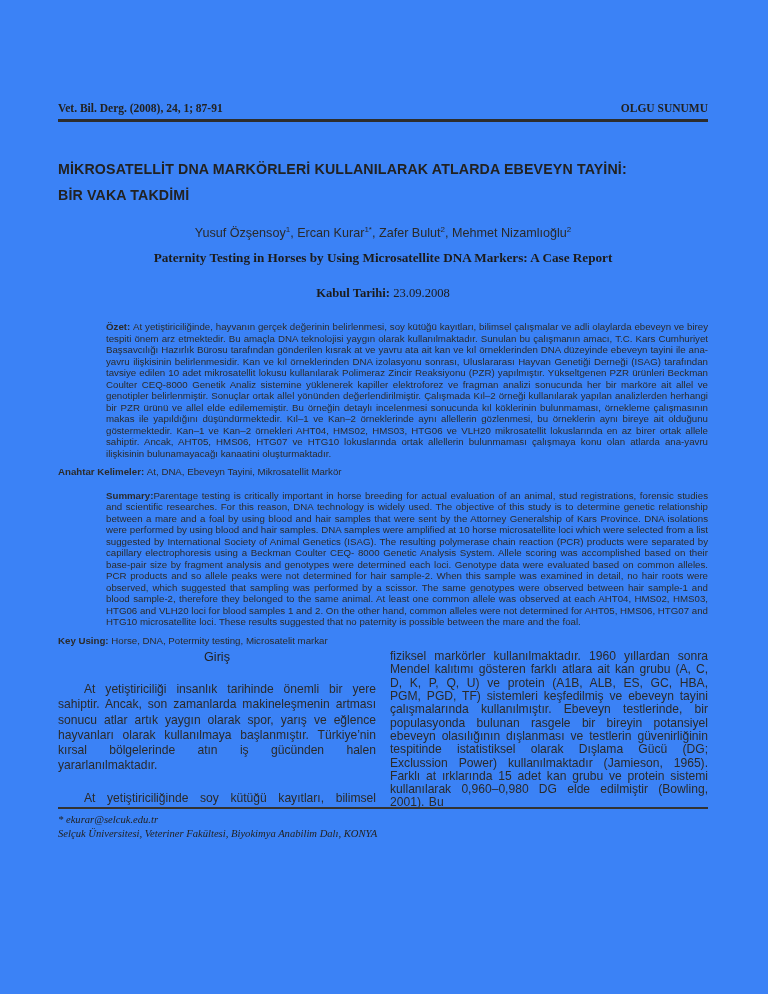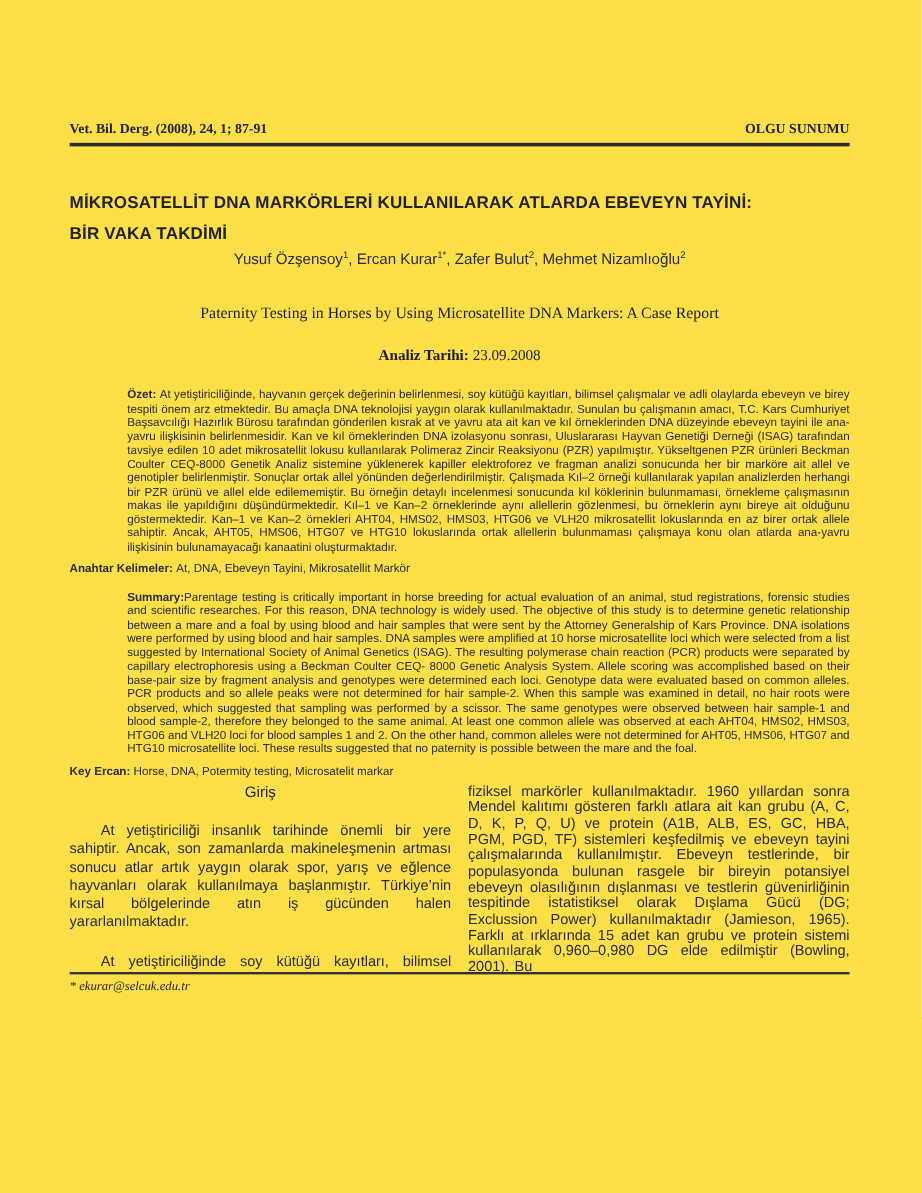--- a/index.html
+++ b/index.html
@@ -1,19 +1,19 @@
 <!DOCTYPE html>
 <html><head>
 <meta charset="utf-8">
 <style>
   html,body { margin:0; padding:0; background:#ffffff; }
   .page {
     position:relative;
     width:768px; height:994px;
-    background:#fde047;
+    background:#3b82f6;
     color:#1e1e1e;
     font-family:"Liberation Sans", sans-serif;
     overflow:hidden;
   }
   .content {
     position:absolute; left:58px; top:0; width:650px;
   }
   
   .journal-header {
     margin-top:102px;
@@ -24,27 +24,27 @@
   .header-rule {
     margin-top:5px; height:3px; background:#2d2d2d;
   }
   
   .title-tr {
     margin-top:35px;
     font-weight:bold; font-size:14.2px;
     line-height:25.5px; letter-spacing:0.15px; color:#222;
   }
   .authors {
-    text-align:center; font-size:12.6px; color:#2a2a2a;
+    margin-top:17px; text-align:center; font-size:12.6px; color:#2a2a2a;
   }
   .authors sup { font-size:8px; }
   .title-en {
-    margin-top:30px; text-align:center;
+    margin-top:10px; text-align:center;
     font-family:"Liberation Serif", serif;
-    font-weight:normal; font-size:13.2px; color:#1c1c1c;
+    font-weight:bold; font-size:13.2px; color:#1c1c1c;
   }
   .dates {
     margin-top:19px; text-align:center;
     font-family:"Liberation Serif", serif;
     font-size:12.6px; line-height:17px; color:#1c1c1c;
   }
   .dates .lbl { font-weight:bold; }
   
   .abstract {
     text-align:justify; font-size:9.7px; line-height:11.5px; color:#2b2b2b;margin-left:48px;
@@ -97,41 +97,42 @@
     <div class="title-tr">
       <div>MİKROSATELLİT DNA MARKÖRLERİ KULLANILARAK ATLARDA EBEVEYN TAYİNİ:</div>
       <div>BİR VAKA TAKDİMİ</div>
     </div>
 
     <div class="authors"><span><span>Yusuf Özşensoy</span><sup>1</sup><span>, </span></span><span><span>Ercan Kurar</span><sup>1*</sup><span>, </span></span><span><span>Zafer Bulut</span><sup>2</sup><span>, </span></span><span><span>Mehmet Nizamlıoğlu</span><sup>2</sup></span></div>
 
     <div class="title-en">Paternity Testing in Horses by Using Microsatellite DNA Markers: A Case Report</div>
 
     <div class="dates">
-      <div><span class="lbl">Analiz Tarihi: </span><span>23.09.2008</span></div>
+      <div><span class="lbl">Kabul Tarihi: </span><span>23.09.2008</span></div>
     </div>
 
     <div class="abstract abstract-tr"><span class="b">Özet: </span><span>At yetiştiriciliğinde, hayvanın gerçek değerinin belirlenmesi, soy kütüğü kayıtları, bilimsel çalışmalar ve adli olaylarda ebeveyn ve birey tespiti önem arz etmektedir. Bu amaçla DNA teknolojisi yaygın olarak kullanılmaktadır. Sunulan bu çalışmanın amacı, T.C. Kars Cumhuriyet Başsavcılığı Hazırlık Bürosu tarafından gönderilen kısrak at ve yavru ata ait kan ve kıl örneklerinden DNA düzeyinde ebeveyn tayini ile ana-yavru ilişkisinin belirlenmesidir. Kan ve kıl örneklerinden DNA izolasyonu sonrası, Uluslararası Hayvan Genetiği Derneği (ISAG) tarafından tavsiye edilen 10 adet mikrosatellit lokusu kullanılarak Polimeraz Zincir Reaksiyonu (PZR) yapılmıştır. Yükseltgenen PZR ürünleri Beckman Coulter CEQ-8000 Genetik Analiz sistemine yüklenerek kapiller elektroforez ve fragman analizi sonucunda her bir marköre ait allel ve genotipler belirlenmiştir. Sonuçlar ortak allel yönünden değerlendirilmiştir. Çalışmada Kıl–2 örneği kullanılarak yapılan analizlerden herhangi bir PZR ürünü ve allel elde edilememiştir. Bu örneğin detaylı incelenmesi sonucunda kıl köklerinin bulunmaması, örnekleme çalışmasının makas ile yapıldığını düşündürmektedir. Kıl–1 ve Kan–2 örneklerinde aynı allellerin gözlenmesi, bu örneklerin aynı bireye ait olduğunu göstermektedir. Kan–1 ve Kan–2 örnekleri AHT04, HMS02, HMS03, HTG06 ve VLH20 mikrosatellit lokuslarında en az birer ortak allele sahiptir. Ancak, AHT05, HMS06, HTG07 ve HTG10 lokuslarında ortak allellerin bulunmaması çalışmaya konu olan atlarda ana-yavru ilişkisinin bulunamayacağı kanaatini oluşturmaktadır.</span></div>
 
     <div class="kw-line"><span class="b">Anahtar Kelimeler: </span><span>At, DNA, Ebeveyn Tayini, Mikrosatellit Markör</span></div>
 
     <div class="abstract abstract-en"><span class="b">Summary:</span><span>Parentage testing is critically important in horse breeding for actual evaluation of an animal, stud registrations, forensic studies and scientific researches. For this reason, DNA technology is widely used. The objective of this study is to determine genetic relationship between a mare and a foal by using blood and hair samples that were sent by the Attorney Generalship of Kars Province. DNA isolations were performed by using blood and hair samples. DNA samples were amplified at 10 horse microsatellite loci which were selected from a list suggested by International Society of Animal Genetics (ISAG). The resulting polymerase chain reaction (PCR) products were separated by capillary electrophoresis using a Beckman Coulter CEQ- 8000 Genetic Analysis System. Allele scoring was accomplished based on their base-pair size by fragment analysis and genotypes were determined each loci. Genotype data were evaluated based on common alleles. PCR products and so allele peaks were not determined for hair sample-2. When this sample was examined in detail, no hair roots were observed, which suggested that sampling was performed by a scissor. The same genotypes were observed between hair sample-1 and blood sample-2, therefore they belonged to the same animal. At least one common allele was observed at each AHT04, HMS02, HMS03, HTG06 and VLH20 loci for blood samples 1 and 2. On the other hand, common alleles were not determined for AHT05, HMS06, HTG07 and HTG10 microsatellite loci. These results suggested that no paternity is possible between the mare and the foal.</span></div>
 
-    <div class="kw-line"><span class="b">Key Ercan: </span><span>Horse, DNA, Potermity testing, Microsatelit markar</span></div>
+    <div class="kw-line"><span class="b">Key Using: </span><span>Horse, DNA, Potermity testing, Microsatelit markar</span></div>
 
     <div class="body-columns">
       <div class="col col-left">
         <h3 class="section-heading">Giriş</h3>
         <p>At yetiştiriciliği insanlık tarihinde önemli bir yere sahiptir. Ancak, son zamanlarda makineleşmenin artması sonucu atlar artık yaygın olarak spor, yarış ve eğlence hayvanları olarak kullanılmaya başlanmıştır. Türkiye’nin kırsal bölgelerinde atın iş gücünden halen yararlanılmaktadır.</p>
         <p>At yetiştiriciliğinde soy kütüğü kayıtları, bilimsel çalışmalar ve adli olaylarda ebeveyn ve birey tespiti önemlidir. Ebeveyn tayini çalışmalarında “benzer benzeri meydana getirir” ilkesi ile don, nişane gibi</p>
       </div>
       <div class="col col-right">
         <p>fiziksel markörler kullanılmaktadır. 1960 yıllardan sonra Mendel kalıtımı gösteren farklı atlara ait kan grubu (A, C, D, K, P, Q, U) ve protein (A1B, ALB, ES, GC, HBA, PGM, PGD, TF) sistemleri keşfedilmiş ve ebeveyn tayini çalışmalarında kullanılmıştır. Ebeveyn testlerinde, bir populasyonda bulunan rasgele bir bireyin potansiyel ebeveyn olasılığının dışlanması ve testlerin güvenirliğinin tespitinde istatistiksel olarak Dışlama Gücü (DG; Exclussion Power) kullanılmaktadır (Jamieson, 1965). Farklı at ırklarında 15 adet kan grubu ve protein sistemi kullanılarak 0,960–0,980 DG elde edilmiştir (Bowling, 2001). Bu</p>
       </div>
     </div>
 
     <div class="footnote-rule"></div>
     <div class="footnote">
       <div>* ekurar@selcuk.edu.tr</div>
+      <div>Selçuk Üniversitesi, Veteriner Fakültesi, Biyokimya Anabilim Dalı, KONYA</div>
     </div>
 
   </div>
 </div>
 
 </body></html>

